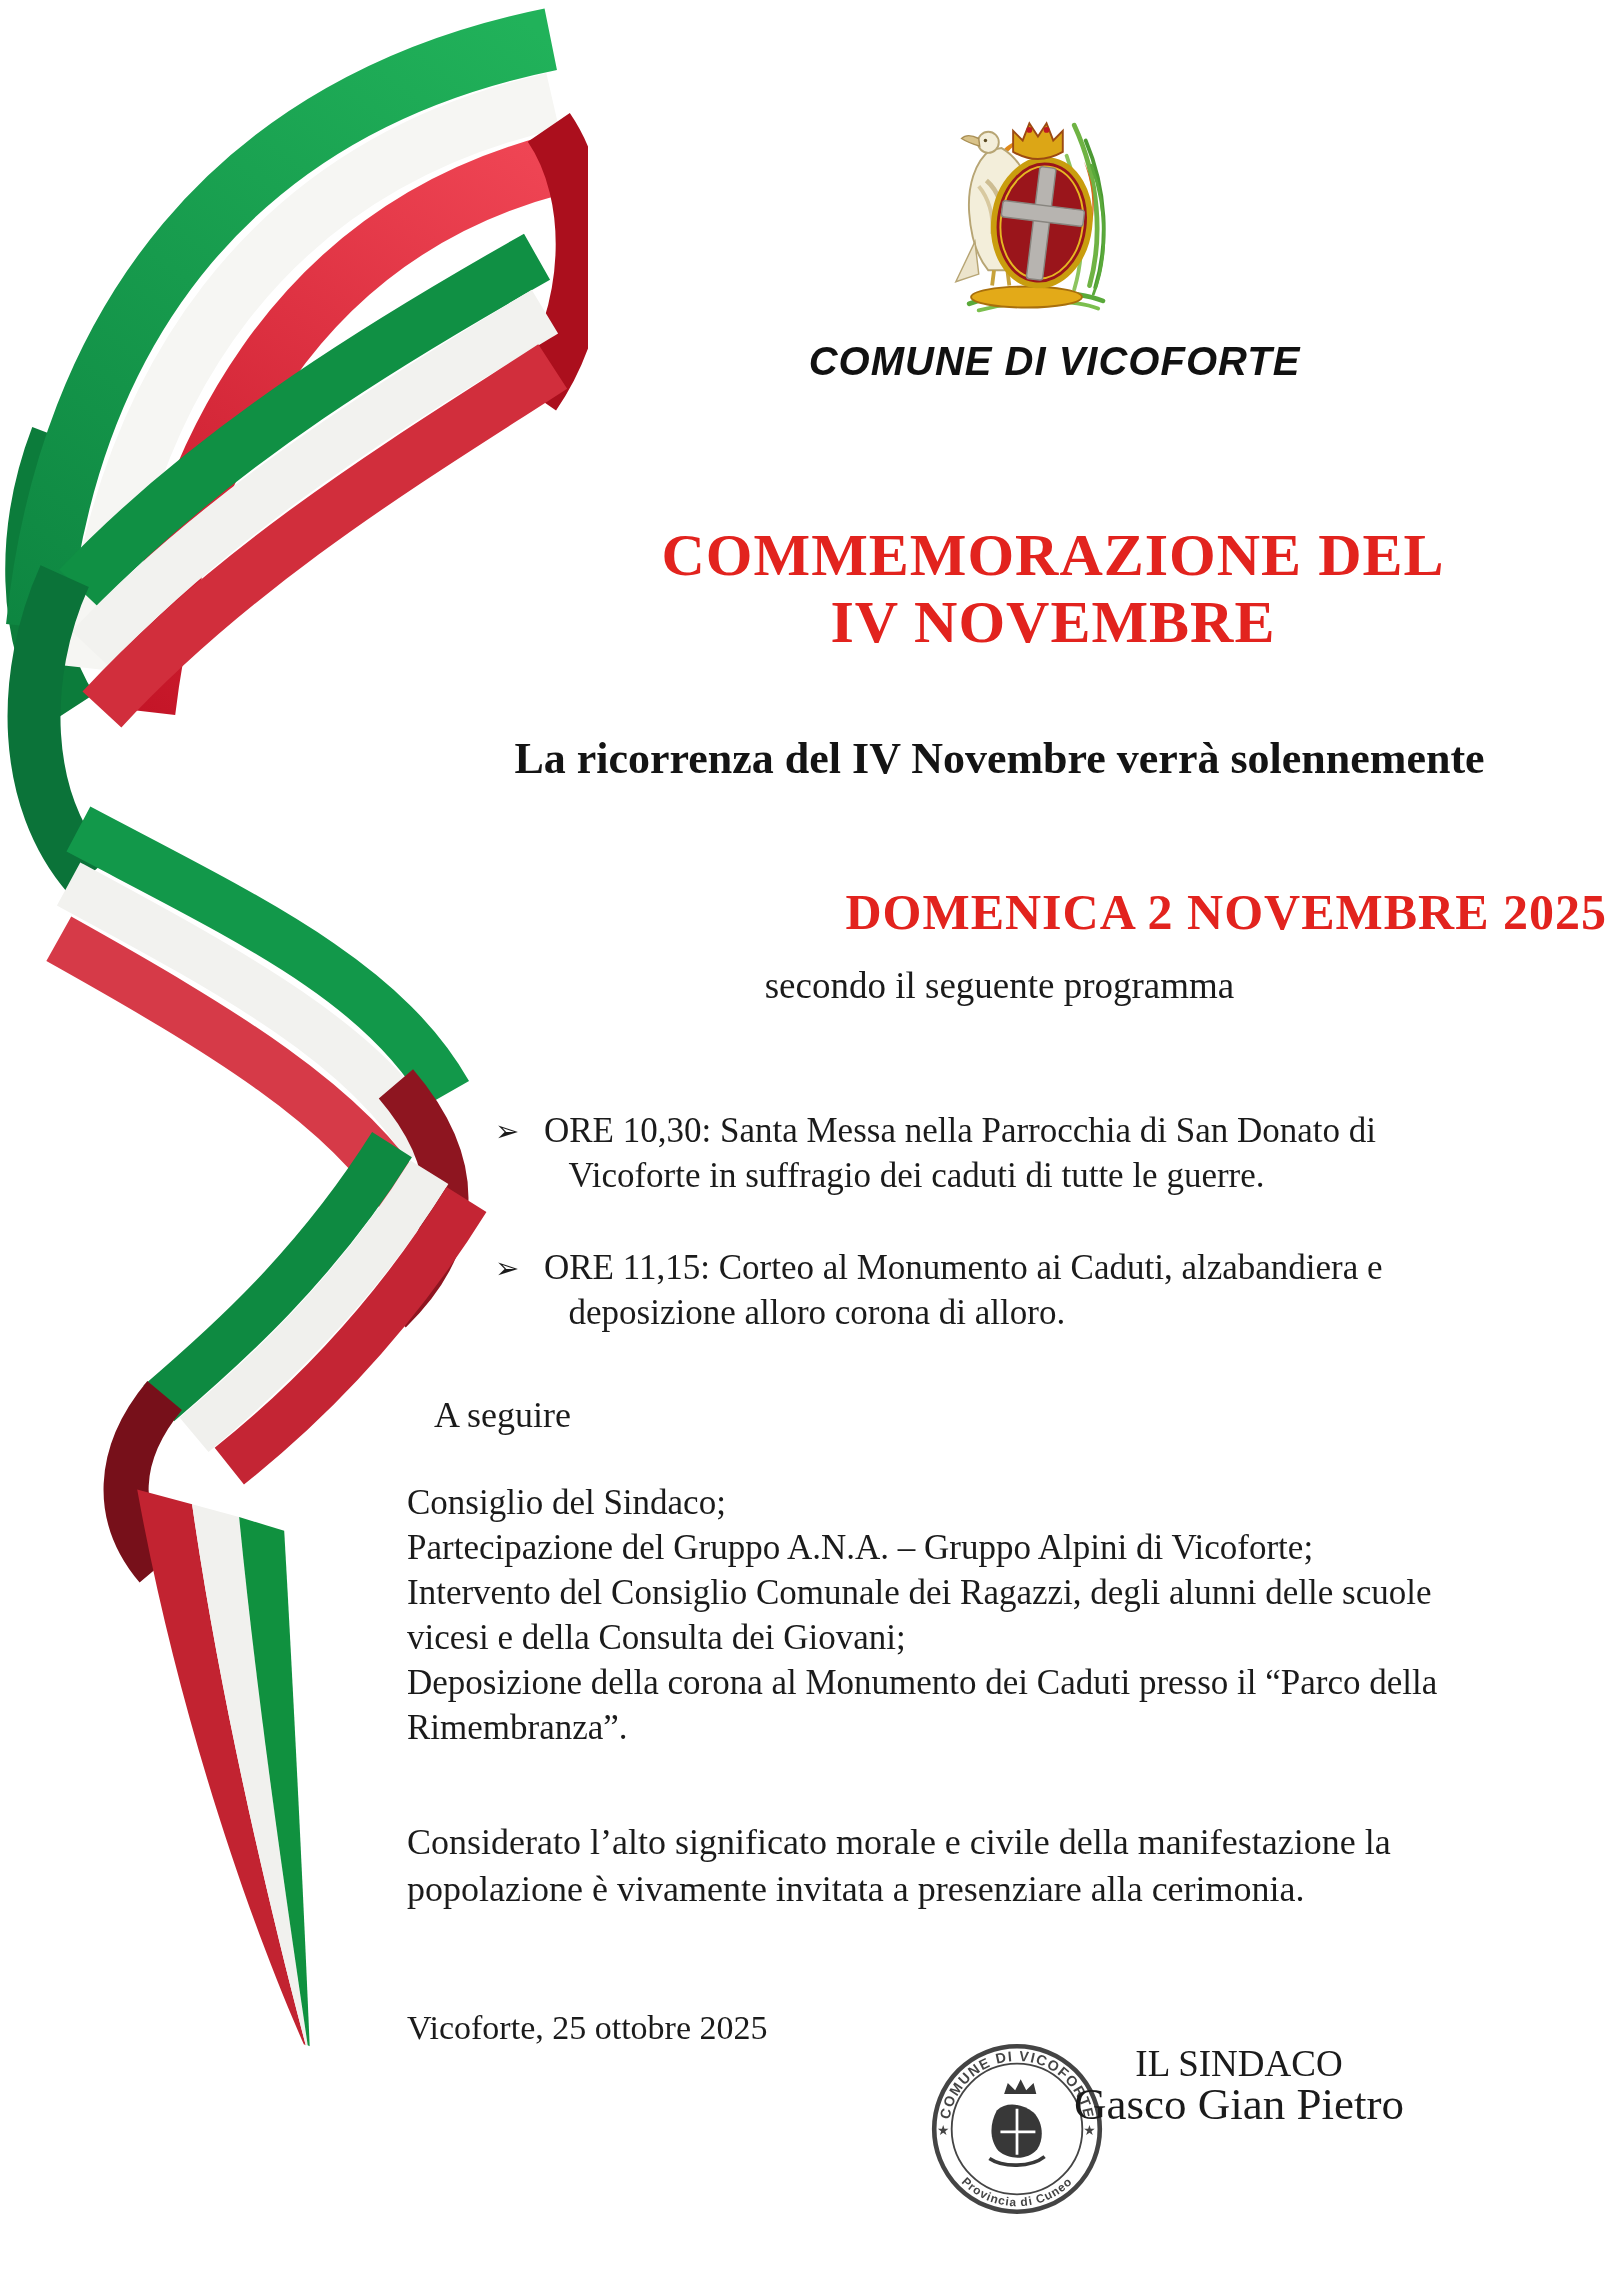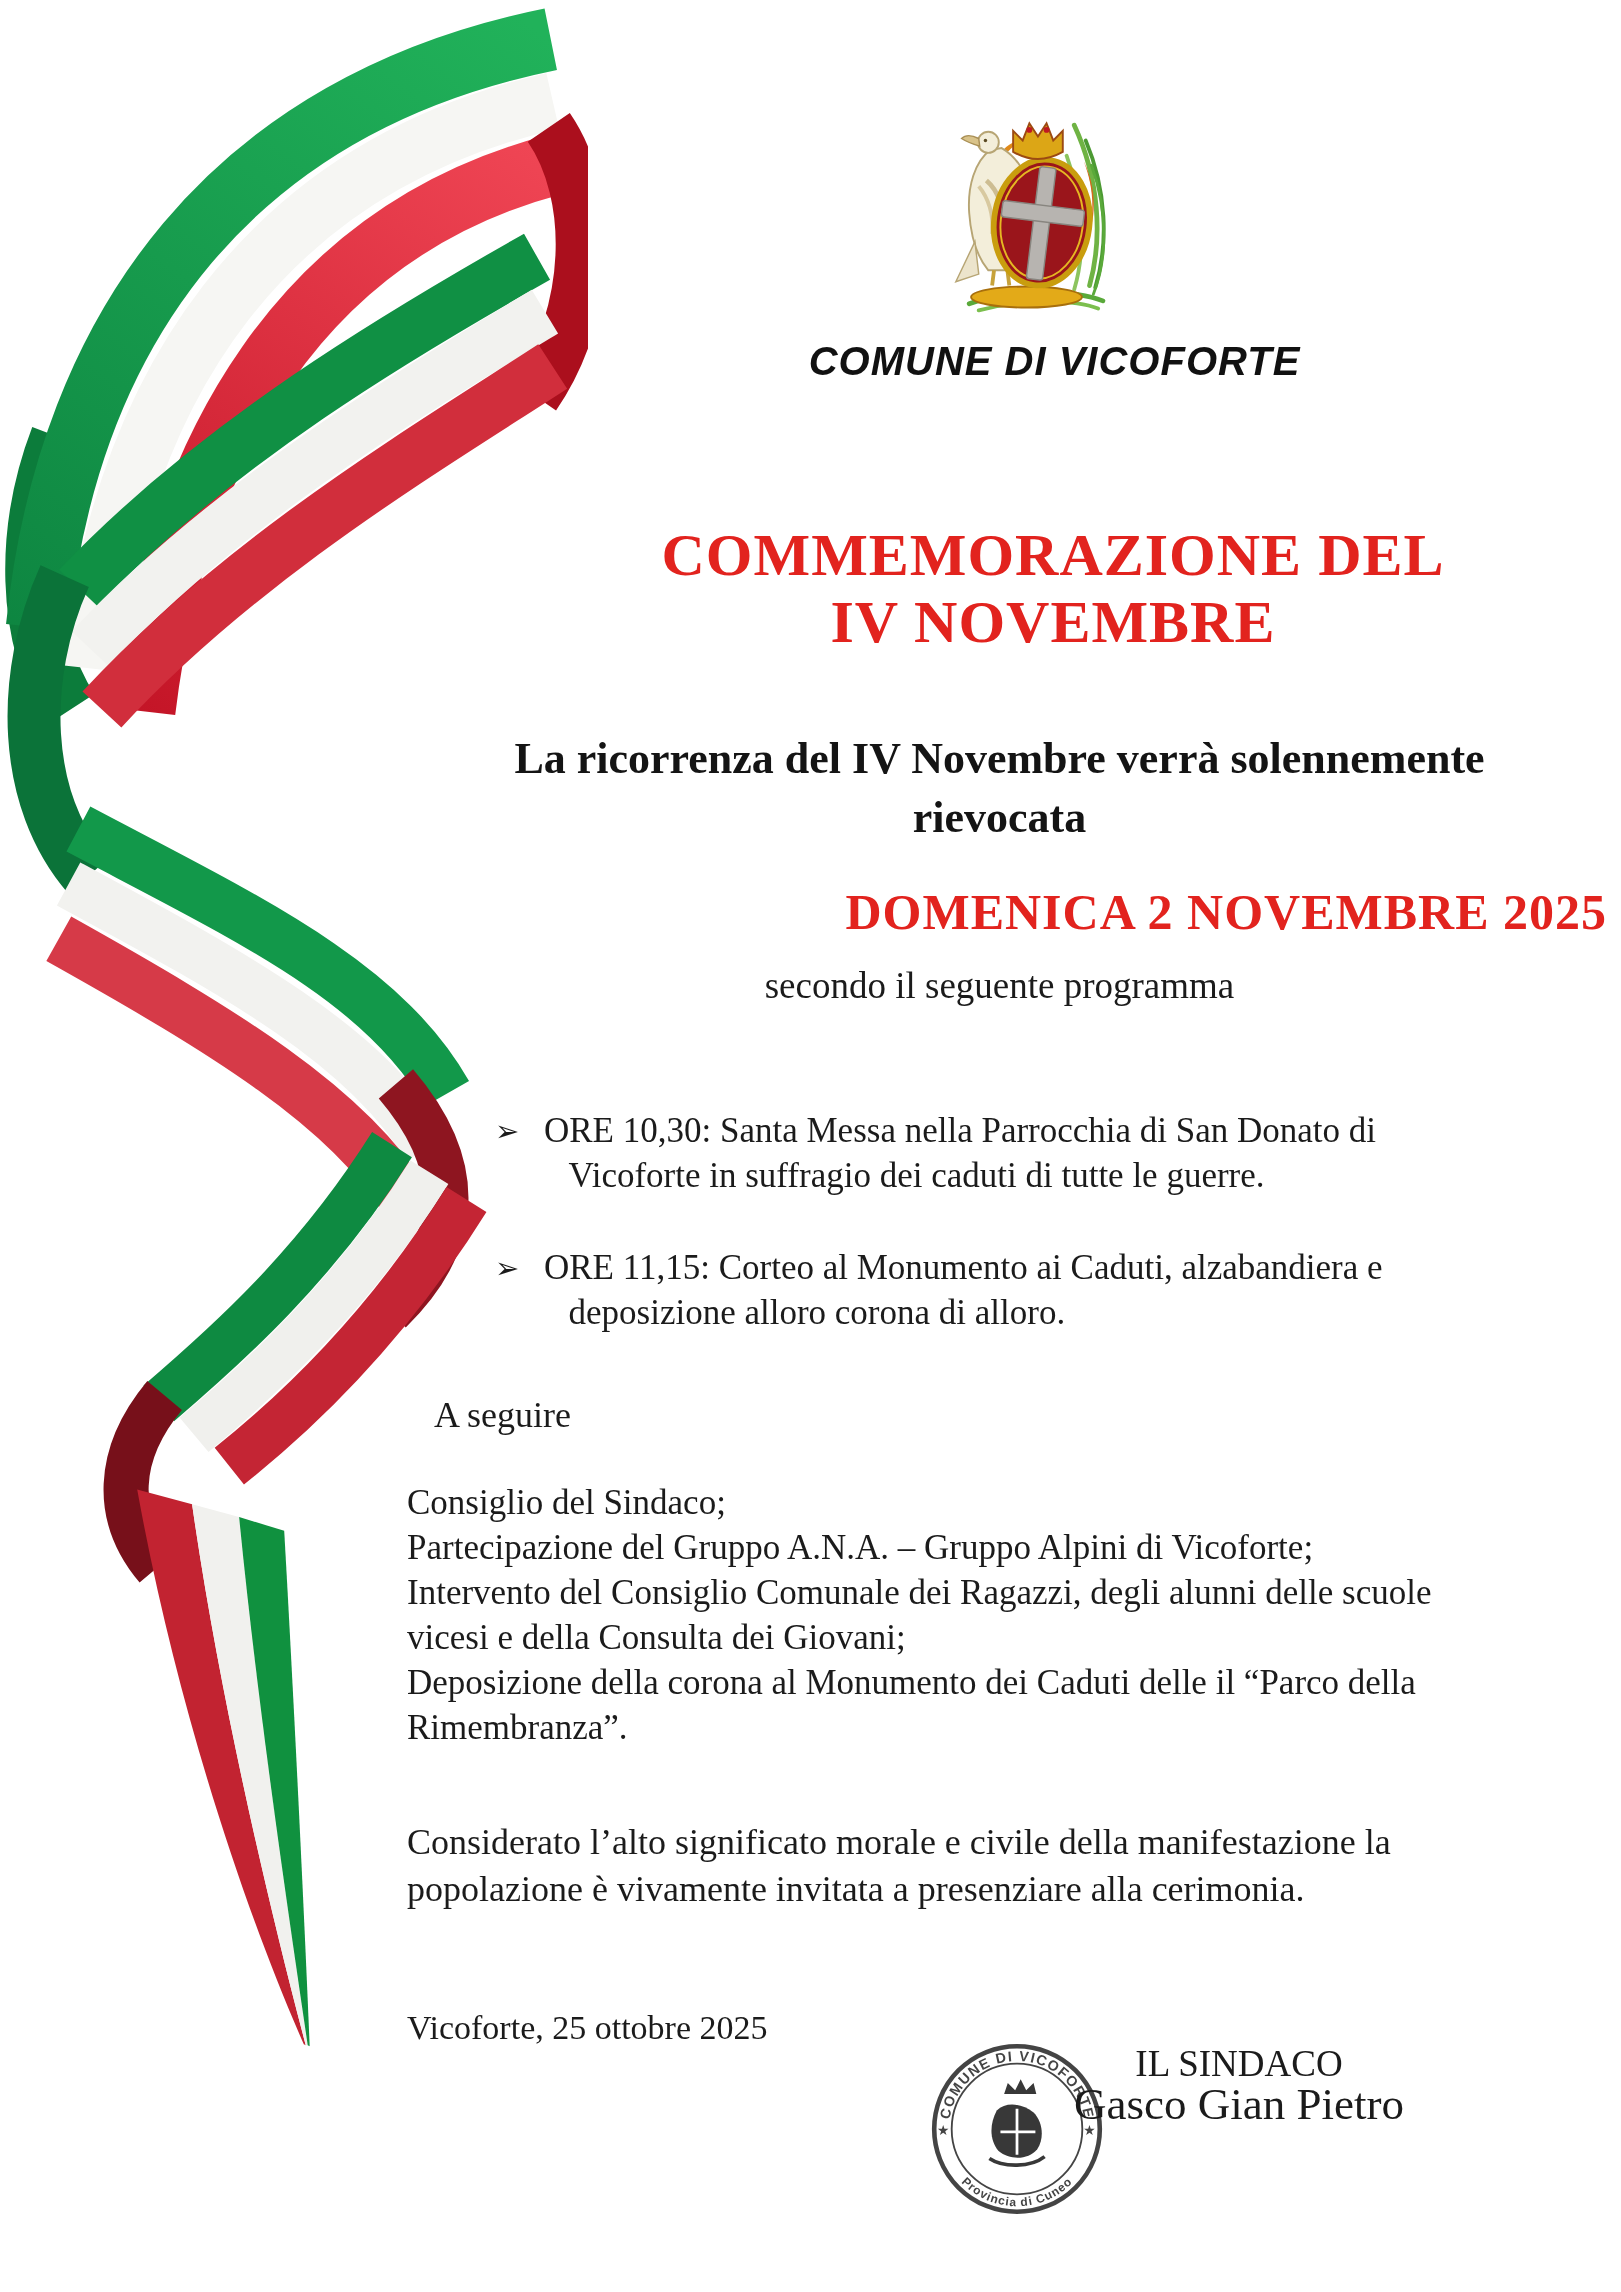--- a/index.html
+++ b/index.html
@@ -137,21 +137,20 @@
 
   <div class="abs comune">COMUNE DI VICOFORTE</div>
 
   <div class="abs title">
     <div>COMMEMORAZIONE DEL</div>
     <div>IV NOVEMBRE</div>
   </div>
 
   <div class="abs subtitle">
     <div>La ricorrenza del IV Novembre verrà solennemente</div>
-    <div>rievocata</div>
   </div>
 
   <div class="abs domenica">DOMENICA 2 NOVEMBRE 2025</div>
 
   <div class="abs intro">secondo il seguente programma</div>
 
   <div class="abs bullets">
     <div class="bullet-item">
       <span class="bullet-glyph">➢</span>
       <div>ORE 10,30:   Santa Messa nella Parrocchia di San Donato di</div>
@@ -164,21 +163,21 @@
     </div>
   </div>
 
   <div class="abs aseguire">A seguire</div>
 
   <div class="abs followup">
     <div>Consiglio del Sindaco;</div>
     <div>Partecipazione del Gruppo A.N.A. – Gruppo Alpini di Vicoforte;</div>
     <div>Intervento del Consiglio Comunale dei Ragazzi, degli alunni delle scuole</div>
     <div>vicesi e della Consulta dei Giovani;</div>
-    <div>Deposizione della corona al Monumento dei Caduti delle il “Parco della</div>
+    <div>Deposizione della corona al Monumento dei Caduti presso il “Parco della</div>
     <div>Rimembranza”.</div>
   </div>
 
   <div class="abs closing">
     <div>Considerato l’alto significato morale e civile della manifestazione la</div>
     <div>popolazione è vivamente invitata a presenziare alla cerimonia.</div>
   </div>
 
   <div class="abs placedate">Vicoforte, 25 ottobre 2025</div>
 

